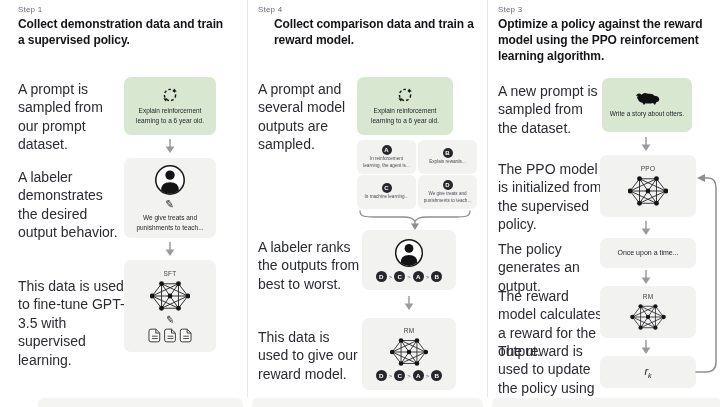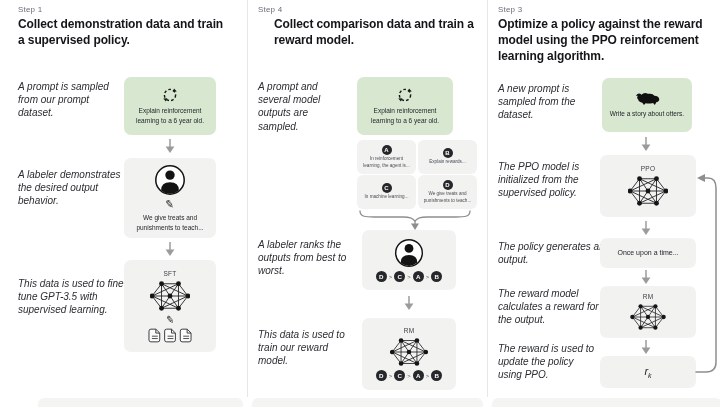--- a/index.html
+++ b/index.html
@@ -3,21 +3,21 @@
 <meta charset="utf-8">
 <style>
   html,body{margin:0;padding:0;background:#fff;}
   .canvas{
     position:relative;width:720px;height:407px;overflow:hidden;background:#ffffff;
     font-family:"Liberation Sans","DejaVu Sans",sans-serif;color:#1f2023;margin-left:10px;
   }
   .divider{position:absolute;top:0;width:1px;height:397px;background:#e7e7e7;}
   .step-label{position:absolute;font-size:8px;color:#6b6b7b;letter-spacing:.2px;}
   .title{position:absolute;font-size:12px;font-weight:bold;line-height:1.32;color:#141518;letter-spacing:-.1px;}
-  .txt{position:absolute;font-size:10px;line-height:1.32;color:#2a2c31;font-style:italic;}
+  .txt{position:absolute;font-size:14px;line-height:1.32;color:#2a2c31;}
   .box{position:absolute;background:#f2f2f1;border-radius:7px;display:flex;flex-direction:column;align-items:center;justify-content:center;gap:3px;}
   .gbox{position:absolute;background:#d7e7d0;border-radius:7px;display:flex;flex-direction:column;align-items:center;justify-content:center;gap:3px;}
   .caption{font-size:6.5px;line-height:1.4;text-align:center;color:#23262a;width:86%;}
   .mini-label{font-size:6.5px;color:#3b3d42;letter-spacing:.3px;}
   .cell{position:absolute;background:#f2f2f1;border-radius:6px;display:flex;flex-direction:column;align-items:center;justify-content:center;gap:1px;padding:2px 2px;}
   .cell .tiny{font-size:4.6px;line-height:1.35;color:#4a4c52;text-align:center;width:94%;}
   .dot{width:10px;height:10px;border-radius:50%;background:#26272b;color:#fff;font-size:6px;font-weight:bold;
        display:flex;align-items:center;justify-content:center;}
   .rank{display:flex;align-items:center;gap:2px;}
   .rank .dot{width:11px;height:11px;font-size:6.2px;}
@@ -164,21 +164,21 @@
       <span class="dot">A</span>
         <span class="gt">&gt;</span>
       <span class="dot">B</span>
     </div>
   </div>
 
   <svg class="arrow" style="left:393px;top:296px" width="12" height="15">
       <use href="#darrow"></use>
     </svg>
 
-  <div class="txt" style="left:248px;top:328px;width:100px">This data is used to train our reward model.</div>
+  <div class="txt" style="left:248px;top:328px;width:100px">This data is used to give our reward model.</div>
   <div class="box" style="left:352px;top:318px;width:94px;height:72px">
     <span class="mini-label">RM</span>
     <svg width="38" height="30" viewBox="0 0 42 34">
         <use href="#net"></use>
       </svg>
     <div class="rank">
       <span class="dot">D</span>
         <span class="gt">&gt;</span>
       <span class="dot">C</span>
         <span class="gt">&gt;</span>

